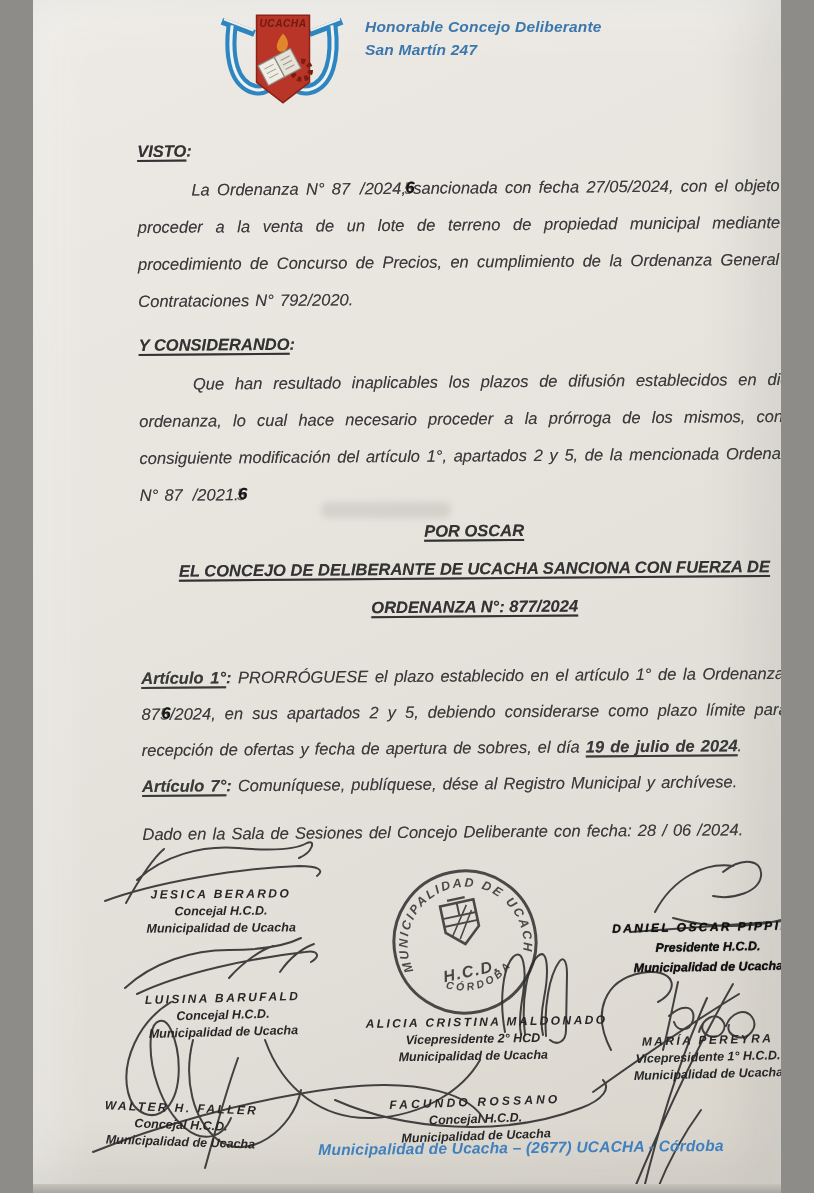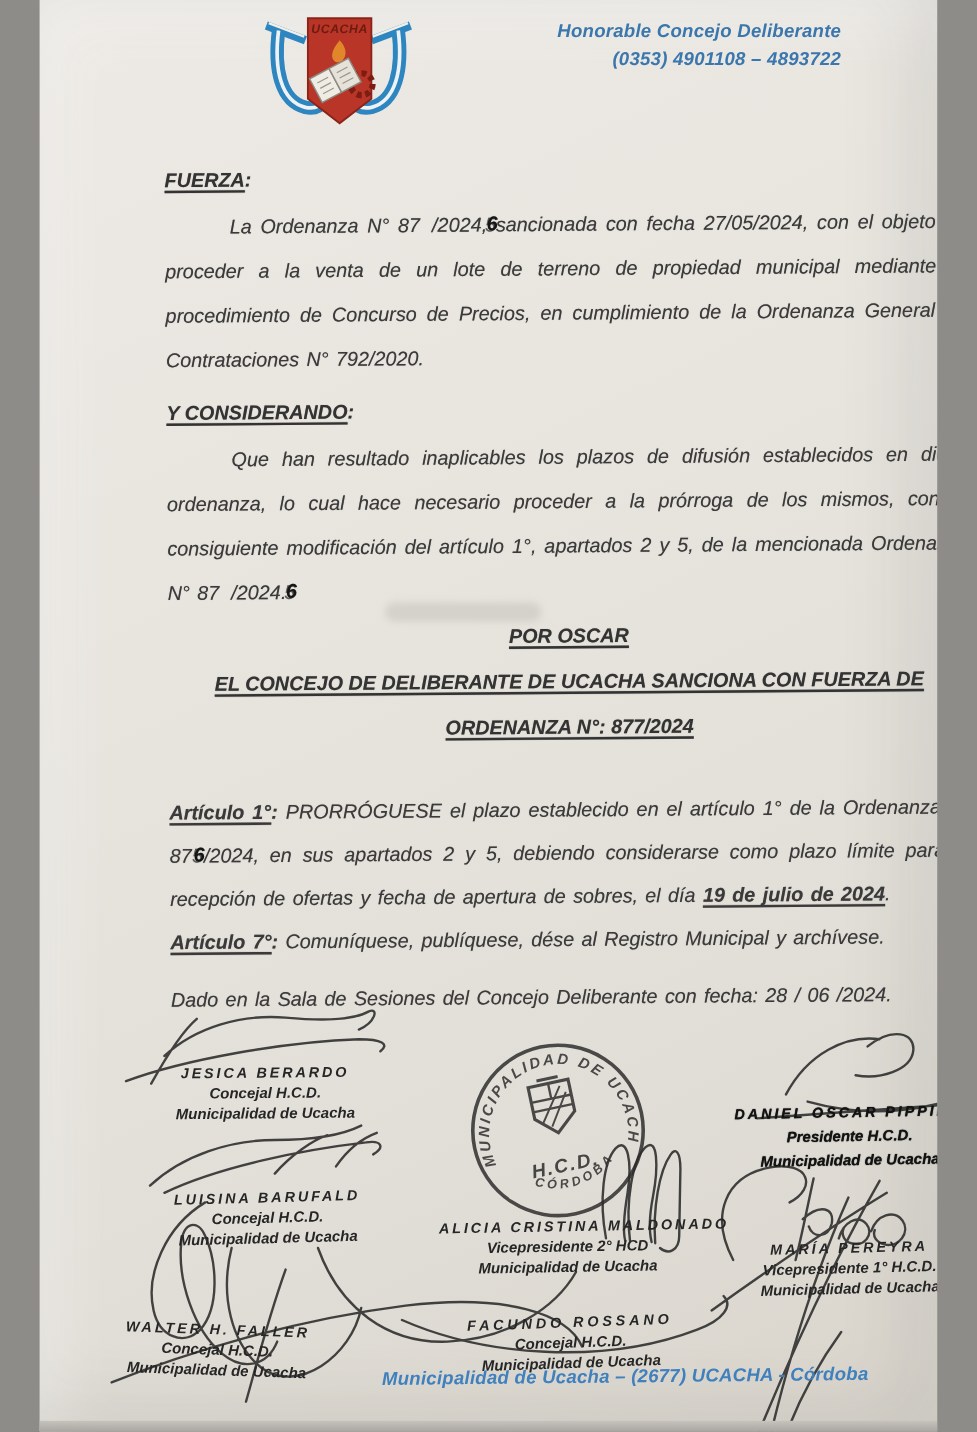--- a/index.html
+++ b/index.html
@@ -6,21 +6,21 @@
   .paper{
     position:relative;width:748px;height:1193px;overflow:hidden;margin:0 auto;
     background:linear-gradient(155deg,#edeae5 0%,#e8e5df 38%,#e2dfd8 70%,#d9d5cd 100%);
     box-shadow:inset -22px -14px 60px rgba(88,83,75,.14), inset 14px 18px 50px rgba(255,255,255,.45);
     font-family:"Liberation Sans", sans-serif;
     font-style:italic;
   }
   .edge-bottom{position:absolute;left:0;right:0;bottom:0;height:9px;
     background:linear-gradient(#c6c3bd,#a9a6a1);}
   
-  .header-text{position:absolute;left:332px;top:16px;width:336px;text-align:right;
+  .header-text{position:absolute;left:332px;top:16px;width:336px;text-align:left;
     color:#3b77ad;font-size:15.5px;font-weight:600;line-height:22.5px;letter-spacing:.2px;}
   .logo{position:absolute;left:186px;top:5px;width:126px;height:114px;}
   
   .typed{position:absolute;left:104px;top:140px;width:668px;color:#3a3a3a;
     font-size:16.5px;transform:rotate(-.45deg);transform-origin:0 0;
     text-shadow:0 0 .6px rgba(56,56,56,.5);}
   .hd{font-weight:700;font-size:16.5px;line-height:22px;margin:0 0 10px 0;color:#333;}
   .ul{text-decoration:underline;text-underline-offset:3px;text-decoration-thickness:1.5px;}
   .para{margin:0;line-height:37px;text-align:justify;word-spacing:1.5px;}
   .indent{text-indent:54px;}
@@ -76,34 +76,34 @@
     <circle cx="80" cy="64" r="9" fill="none" stroke="#7d1d12" stroke-width="5" stroke-dasharray="4 3"></circle>
     <g transform="rotate(-28 58 60)">
       <rect x="40" y="50" width="18" height="22" fill="#efece4" stroke="#8e8b85" stroke-width="1.2"></rect>
       <rect x="58" y="50" width="18" height="22" fill="#e6e2d8" stroke="#8e8b85" stroke-width="1.2"></rect>
       <path d="M44 56 L54 56 M44 61 L54 61 M44 66 L54 66 M62 56 L72 56 M62 61 L72 61 M62 66 L72 66" stroke="#9b9891" stroke-width="1"></path>
     </g>
   </svg>
 
   <div class="header-text">
     <div>Honorable Concejo Deliberante</div>
-    <div>(0353) 4901108 – 4893722</div>
+    <div>San Martín 247</div>
   </div>
 
   <div class="smudge"></div>
 
   <div class="typed">
 
-    <p class="hd"><span class="ul">FUERZA</span><span>:</span></p>
+    <p class="hd"><span class="ul">VISTO</span><span>:</span></p>
 
     <p class="para indent"><span>La Ordenanza N° 87</span><span class="fix"><span class="fu">5</span><span class="fo">6</span></span><span>/2024, sancionada con fecha 27/05/2024, con el objeto de proceder a la venta de un lote de terreno de propiedad municipal mediante el procedimiento de Concurso de Precios, en cumplimiento de la Ordenanza General de Contrataciones N° 792/2020.</span></p>
 
     <p class="hd mt14"><span class="ul">Y CONSIDERANDO</span><span>:</span></p>
 
-    <p class="para indent"><span>Que han resultado inaplicables los plazos de difusión establecidos en dicha ordenanza, lo cual hace necesario proceder a la prórroga de los mismos, con la consiguiente modificación del artículo 1°, apartados 2 y 5, de la mencionada Ordenanza N° 87</span><span class="fix"><span class="fu">5</span><span class="fo">6</span></span><span>/2024.</span></p>
+    <p class="para indent"><span>Que han resultado inaplicables los plazos de difusión establecidos en dicha ordenanza, lo cual hace necesario proceder a la prórroga de los mismos, con la consiguiente modificación del artículo 1°, apartados 2 y 5, de la mencionada Ordenanza N° 87</span><span class="fix"><span class="fu">5</span><span class="fo">6</span></span><span>/2021.</span></p>
 
     <p class="center-hd first"><span class="ul">POR OSCAR</span></p>
 
     <p class="center-hd"><span class="ul">EL CONCEJO DE DELIBERANTE DE UCACHA SANCIONA CON FUERZA DE</span></p>
 
     <p class="center-hd"><span class="ul">ORDENANZA N°: 877/2024</span></p>
 
     <p class="para art"><span class="bold-ul">Artículo 1°</span><b>:</b><span> PRORRÓGUESE el plazo establecido en el artículo 1° de la Ordenanza N° 87</span><span class="fix"><span class="fu">5</span><span class="fo">6</span></span><span>/2024, en sus apartados 2 y 5, debiendo considerarse como plazo límite para la recepción de ofertas y fecha de apertura de sobres, el día </span><span class="bold-ul">19 de julio de 2024</span><span>.</span></p>
 
     <p class="para art2"><span class="bold-ul">Artículo 7°</span><b>:</b><span> Comuníquese, publíquese, dése al Registro Municipal y archívese.</span></p>

